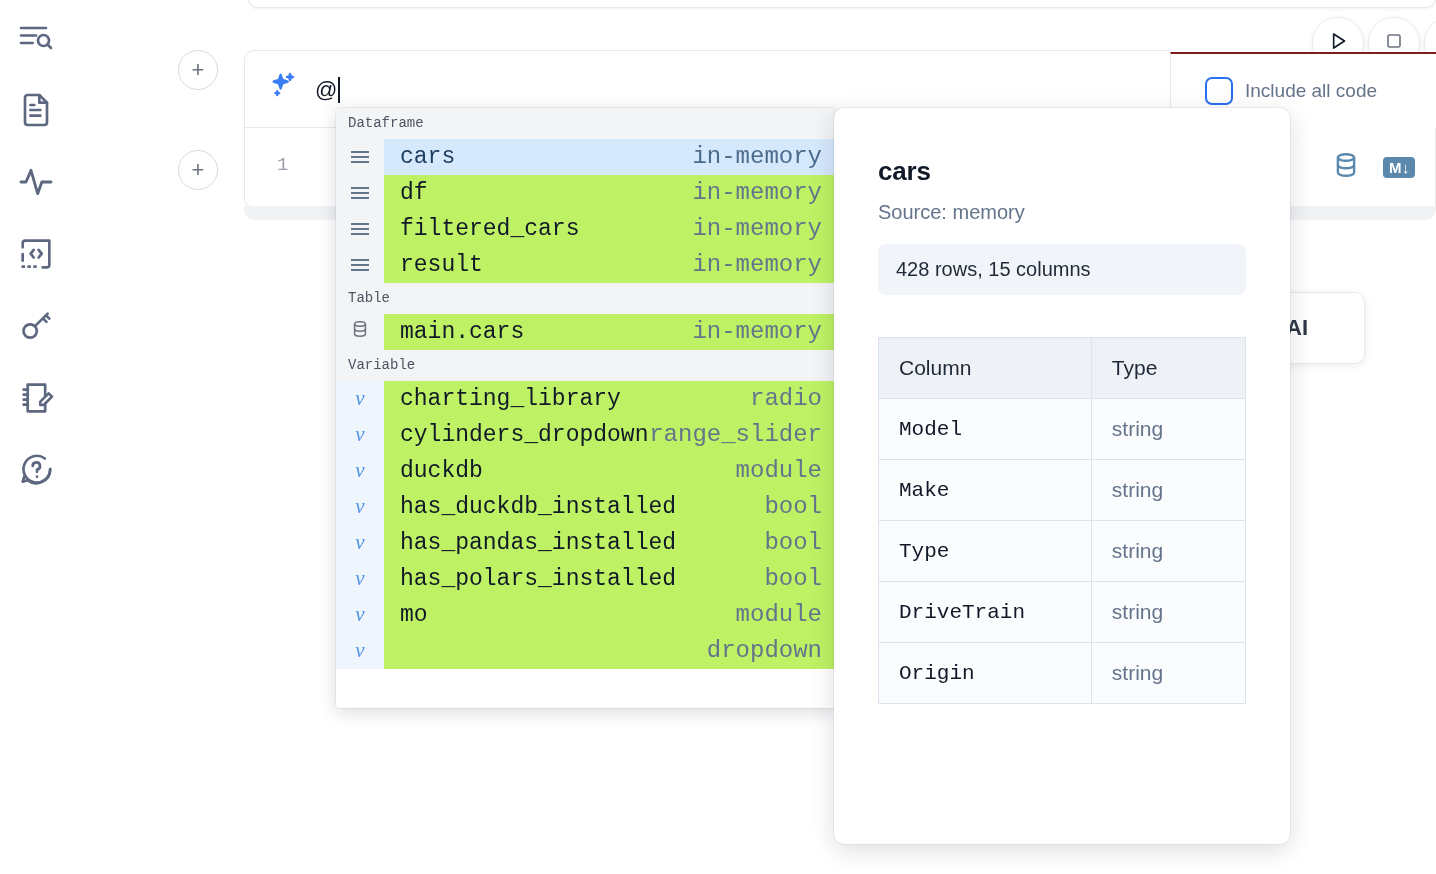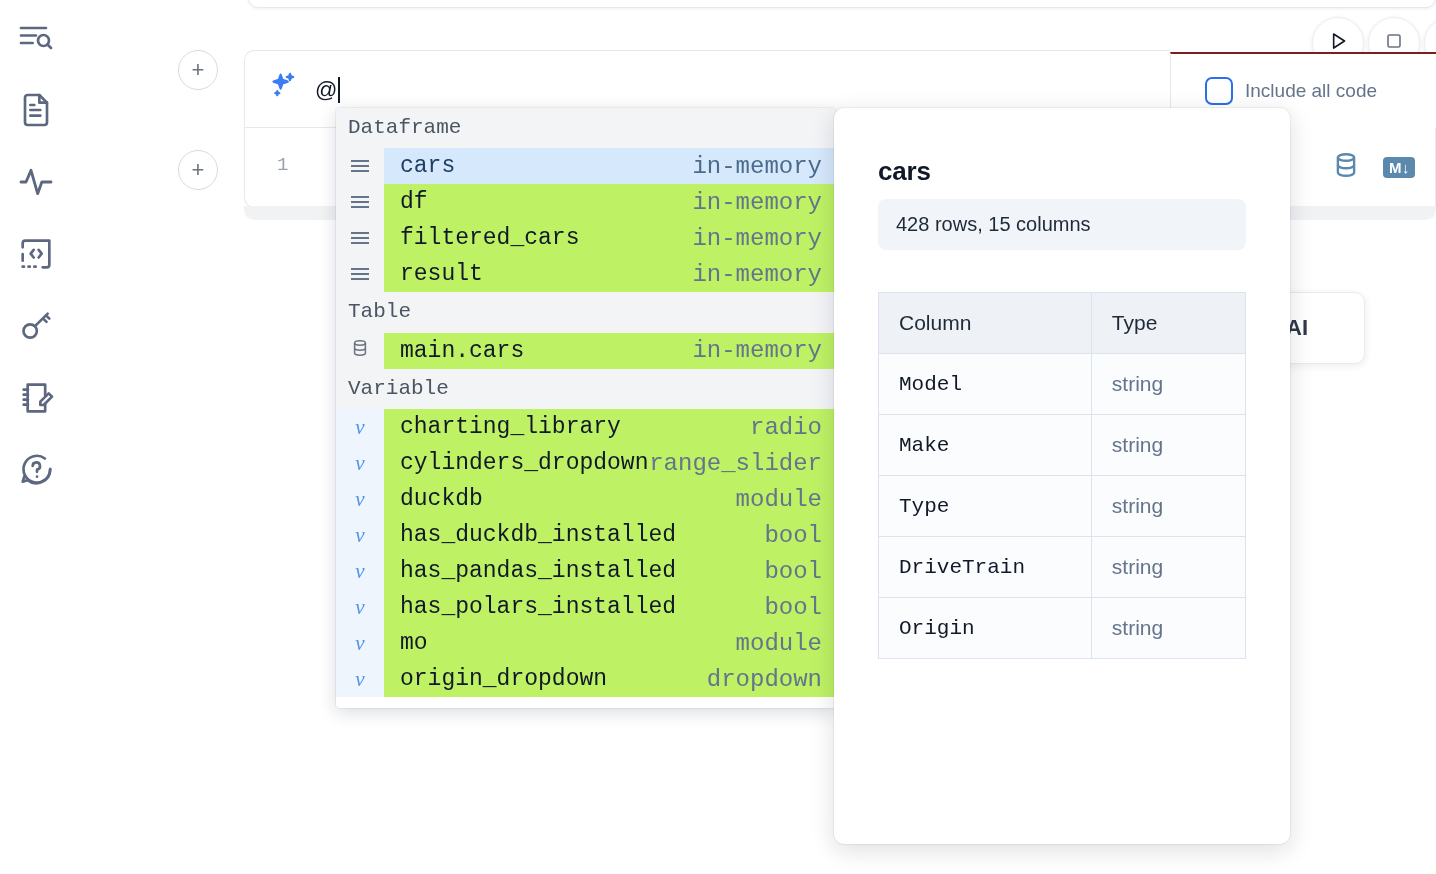--- a/index.html
+++ b/index.html
@@ -118,21 +118,21 @@
   }
 
   
   .ac {
     position: absolute; left: 336px; top: 108px; width: 500px; height: 600px;
     background: #ffffff; border-radius: 4px;
     box-shadow: 0 4px 18px rgba(15,23,42,.16), 0 0 0 1px rgba(15,23,42,.05);
     overflow: hidden; font-family: "Liberation Mono", monospace;
   }
   .ac-section {
-    background: #f3f4f6; color: #4b5563; font-size: 21px;
+    background: #f3f4f6; color: #4b5563; font-size: 14px;
     padding: 6px 0 6px 12px; line-height: 1.35;
   }
   .ac-row {
     display: flex; align-items: center; height: 36px; background: #bef264;
     cursor: pointer; position: relative;
   }
   .ac-row .ic {
     width: 48px; height: 36px; flex: none; background: #f3f4f6;
     display: flex; align-items: center; justify-content: center; color: #6b7280;
   }
@@ -156,21 +156,21 @@
   
   .detail {
     position: absolute; left: 834px; top: 108px; width: 456px; height: 736px;
     background: #ffffff; border-radius: 10px;
     box-shadow: 0 6px 24px rgba(15,23,42,.14), 0 0 0 1px rgba(15,23,42,.05);
     padding: 48px 44px 0 44px; overflow: hidden;
   }
   .d-title { font-size: 26px; font-weight: 700; color: #111827; letter-spacing: -.2px; }
   .d-src { font-size: 20px; color: #64748b; margin-top: 14px; }
   .d-pill {
-    margin-top: 12px; background: #f1f4f8; border-radius: 8px;
+    margin-top: 20px; background: #f1f4f8; border-radius: 8px;
     padding: 14px 18px; font-size: 20px; color: #1f2937;
   }
   .d-table {
     margin-top: 42px; width: 100%; border-collapse: collapse;
     border: 1px solid #dbe3ec; table-layout: fixed;
   }
   .d-table th {
     background: #eef2f7; text-align: left; font-weight: 400; font-size: 21px;
     color: #1f2937; padding: 18px 20px; border: 1px solid #dbe3ec; margin-left: 24px;
   }
@@ -414,27 +414,27 @@
         <span class="ic">
           <span>ν</span>
         </span>
         <span class="nm">mo</span>
         <span class="ty">module</span>
       </div>
       <div class="ac-row var">
         <span class="ic">
           <span>ν</span>
         </span>
-        <span class="nm">origin_dropdown</span>
         <span class="ty">dropdown</span>
       </div>
     </div>
 
   <div class="detail">
     <div class="d-title">cars</div>
+    <div class="d-src">Source: memory</div>
     <div class="d-pill">428 rows, 15 columns</div>
     <table class="d-table">
       <thead>
           <tr id="d-head">
             <th>Column</th>
             <th>Type</th>
           </tr>
         </thead>
       <tbody id="d-body">
           <tr>

